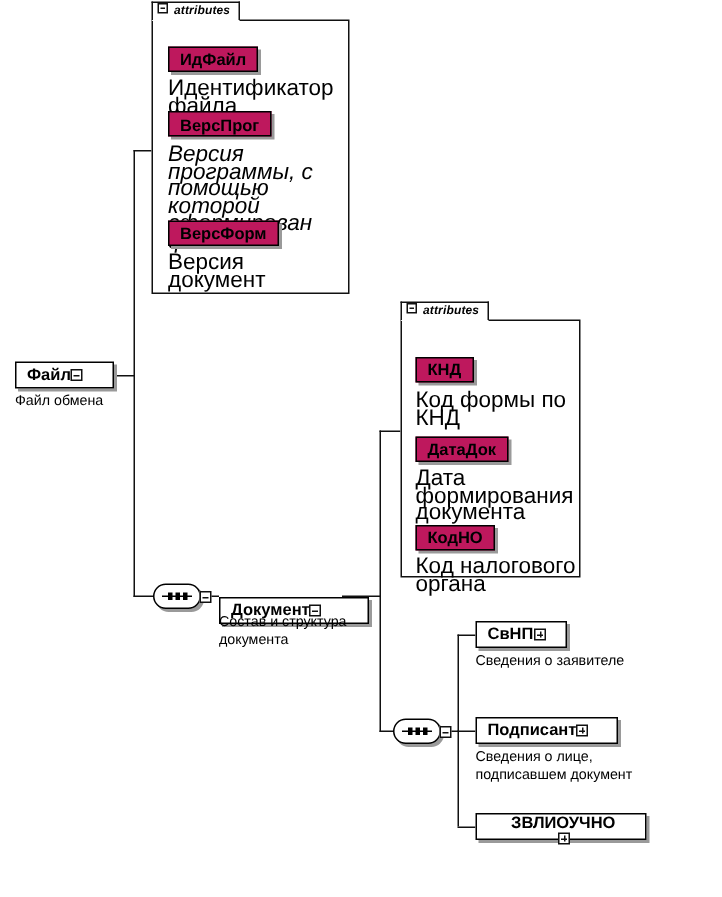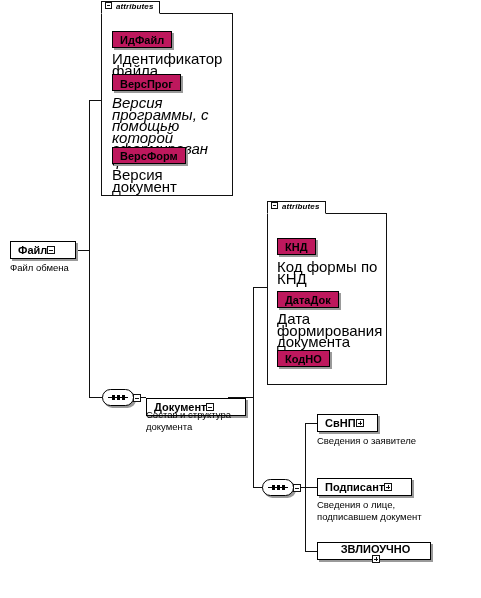--- a/index.html
+++ b/index.html
@@ -137,20 +137,21 @@
 
   <div class="abox" style="left:277px;top:291px;">
     <span>ДатаДок</span>
   </div>
   <div class="adesc" style="left:277px;top:313px;width:115px;">Дата формирования
 документа</div>
 
   <div class="abox" style="left:277px;top:350px;">
     <span>КодНО</span>
   </div>
+  <div class="adesc" style="left:277px;top:372px;width:115px;">Код налогового органа</div>
 
   <div class="seq" style="left:262px;top:479px;">
     <div class="cap"></div>
       <div class="dash"></div>
     <div class="d1"></div>
       <div class="d2"></div>
       <div class="d3"></div>
     <div class="snub"></div>
   </div>
 

